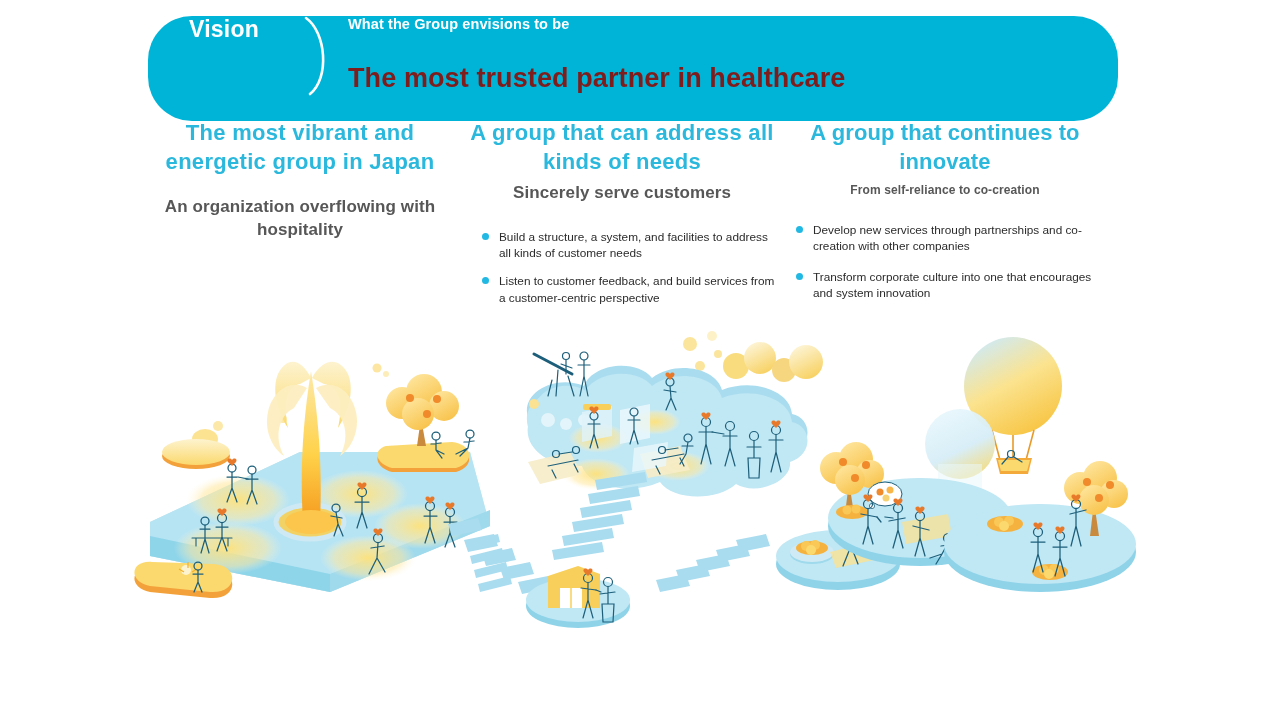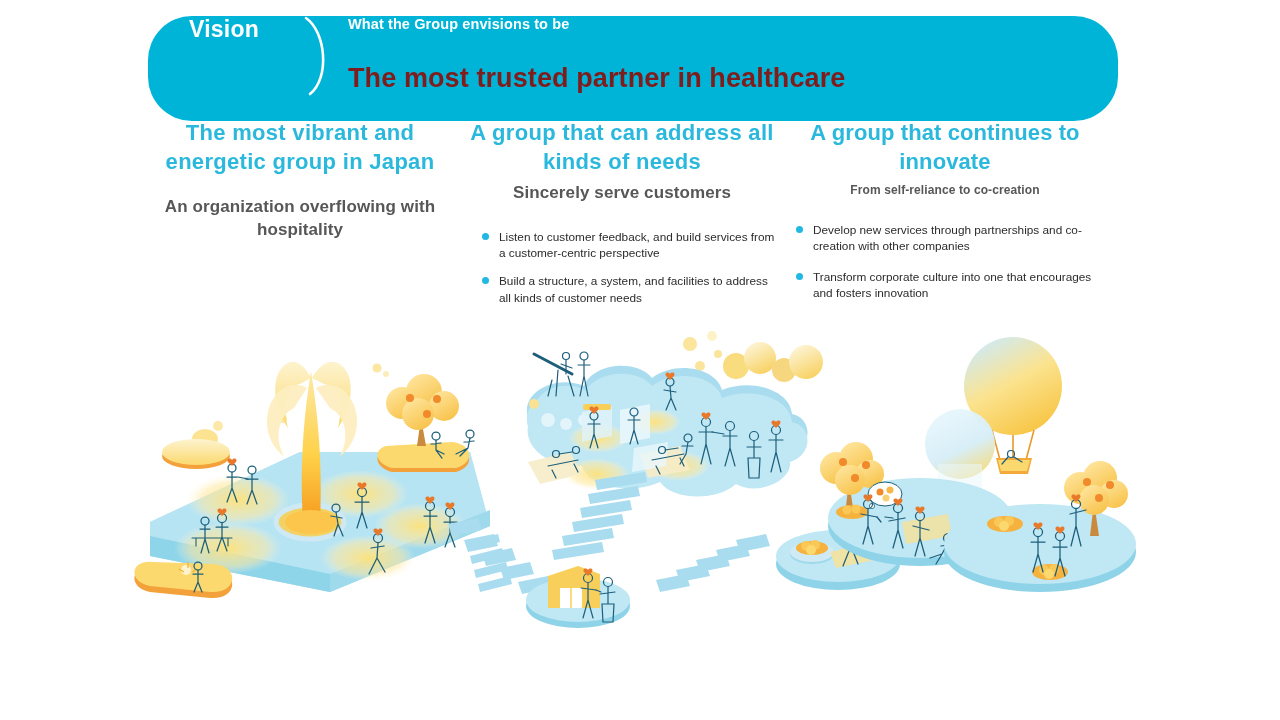--- a/index.html
+++ b/index.html
@@ -170,31 +170,31 @@
 
   <div class="column col-1">
     <h2 class="col-heading">The most vibrant and energetic group in Japan</h2>
     <h3 class="col-subheading">An organization overflowing with hospitality</h3>
   </div>
 
   <div class="column col-2">
     <h2 class="col-heading">A group that can address all kinds of needs</h2>
     <h3 class="col-subheading">Sincerely serve customers</h3>
     <ul class="bullets">
+      <li class="bullet">Build a structure, a system, and facilities to address all kinds of customer needs</li>
       <li class="bullet">Listen to customer feedback, and build services from a customer-centric perspective</li>
-      <li class="bullet">Build a structure, a system, and facilities to address all kinds of customer needs</li>
     </ul>
   </div>
 
   <div class="column col-3">
     <h2 class="col-heading">A group that continues to innovate</h2>
     <h3 class="col-subheading">From self-reliance to co-creation</h3>
     <ul class="bullets">
       <li class="bullet">Develop new services through partnerships and co-creation with other companies</li>
-      <li class="bullet">Transform corporate culture into one that encourages and fosters innovation</li>
+      <li class="bullet">Transform corporate culture into one that encourages and system innovation</li>
     </ul>
   </div>
 
 </div>
 
 <div class="illustration">
 <svg width="1280" height="330" viewBox="0 0 1280 330" xmlns="http://www.w3.org/2000/svg">
   <defs>
     <linearGradient id="gFountain" x1="0" y1="0" x2="0" y2="1">
       <stop offset="0%" stop-color="#fde9a8"></stop>

